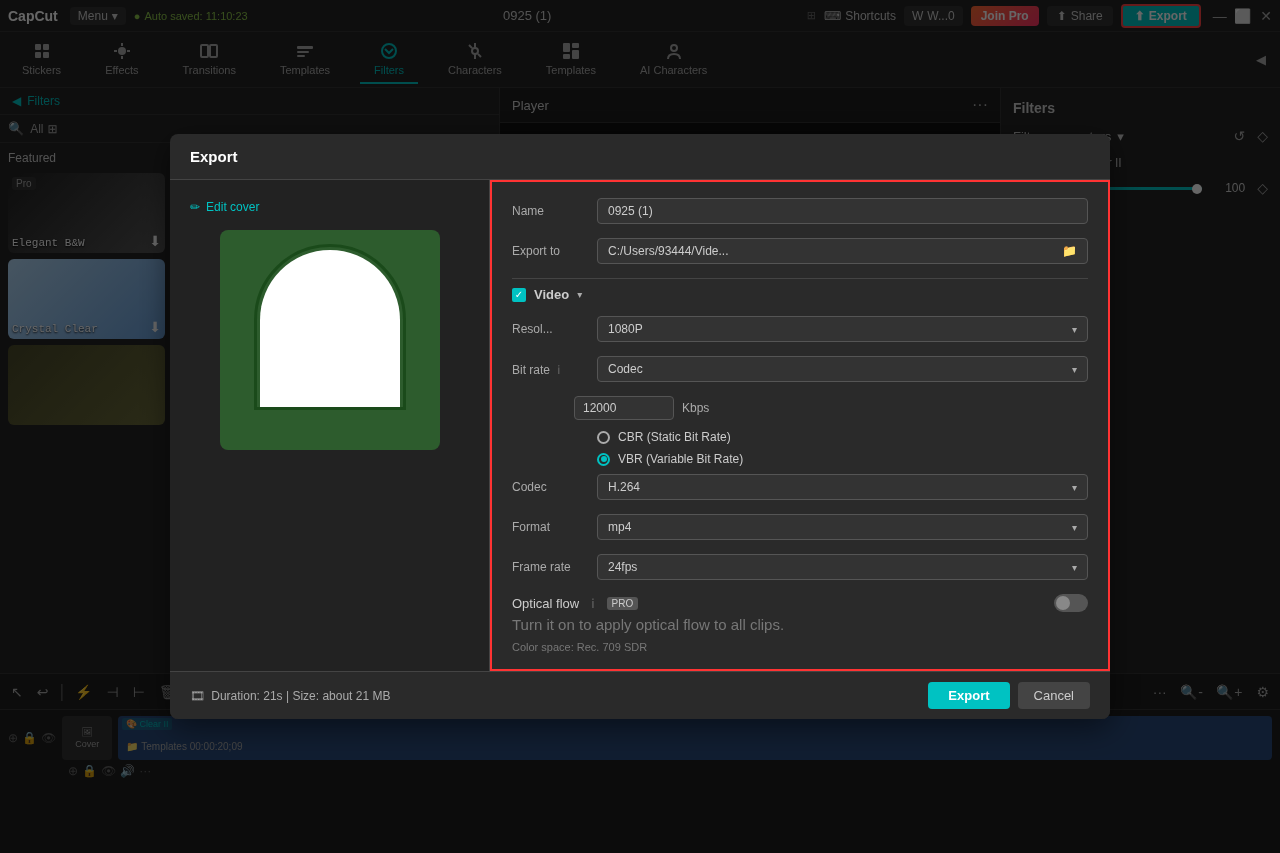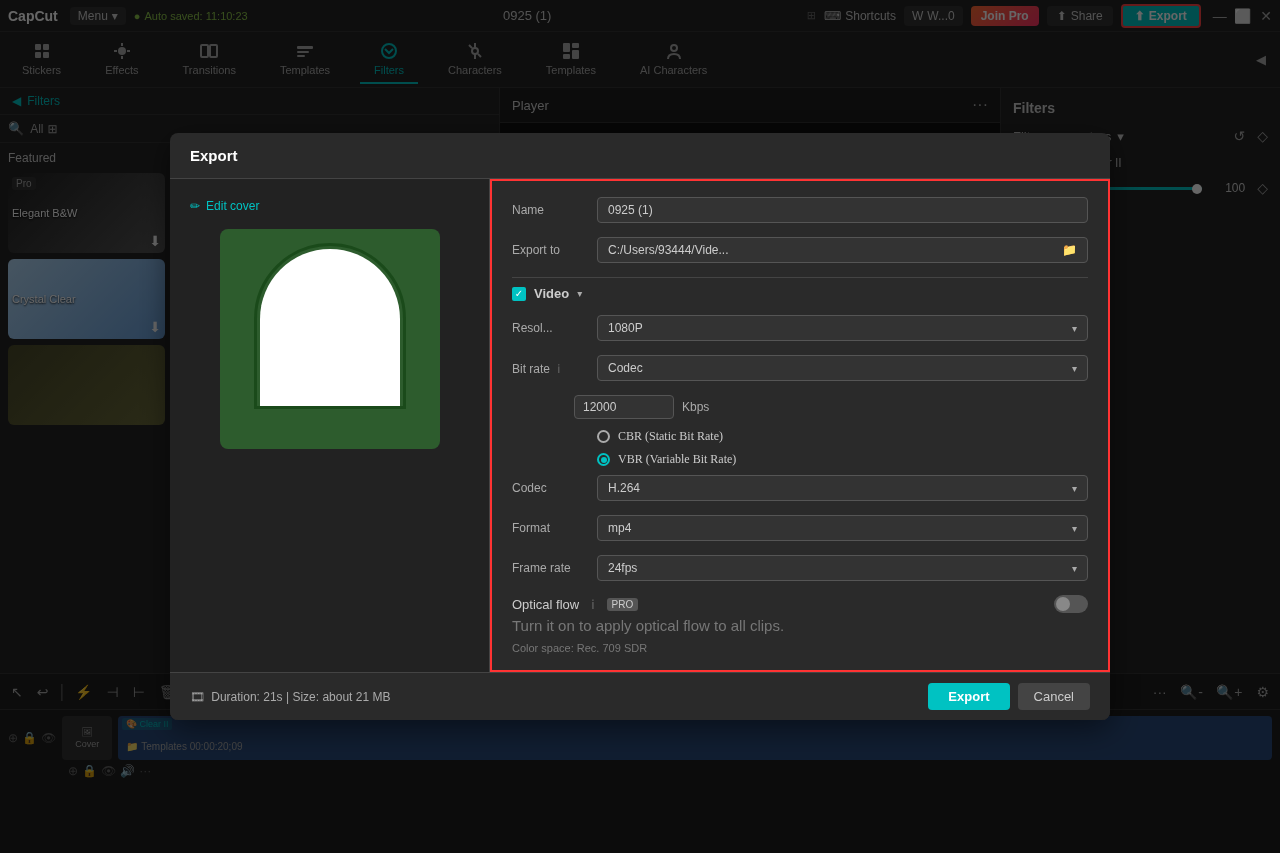--- a/index.html
+++ b/index.html
@@ -31,21 +31,21 @@
     
     .left-panel { width: 500px; background: #252525; border-right: 1px solid #333; display: flex; flex-direction: column; }
     .filters-breadcrumb { padding: 6px 12px; display: flex; align-items: center; gap: 6px; color: #00c2c2; font-size: 12px; border-bottom: 1px solid #333; }
     .search-bar { display: flex; align-items: center; padding: 6px 8px; gap: 6px; border-bottom: 1px solid #333; }
     .search-input { flex: 1; background: #333; border: none; border-radius: 4px; padding: 4px 8px; color: #ccc; font-size: 12px; outline: none; }
     .filter-all { color: #aaa; font-size: 12px; cursor: pointer; display: flex; align-items: center; gap: 4px; }
     .filters-content { flex: 1; overflow-y: auto; padding: 8px; }
     .featured-label { color: #ccc; font-size: 12px; margin-bottom: 8px; }
     .filters-grid { display: grid; grid-template-columns: repeat(3, 1fr); gap: 6px; }
     .filter-item { position: relative; border-radius: 6px; overflow: hidden; cursor: pointer; }
-    .filter-thumb { width: 100%; height: 80px; background: #333; display: flex; align-items: center; padding: 4px; }
+    .filter-thumb { width: 100%; height: 80px; background: #333; display: flex; align-items: flex-end; padding: 4px; font-family: Liberation Mono, monospace; }
     .filter-name { font-size: 11px; color: #fff; text-shadow: 0 1px 2px #000; }
     .pro-badge { position: absolute; top: 4px; left: 4px; background: #333; border-radius: 3px; padding: 1px 4px; font-size: 10px; color: #aaa; }
     .download-icon { position: absolute; bottom: 4px; right: 4px; color: #fff; font-size: 14px; }
 
     
     .player-area { flex: 1; background: #1e1e1e; display: flex; flex-direction: column; }
     .player-header { display: flex; align-items: center; padding: 8px 12px; border-bottom: 1px solid #333; }
     .player-title { color: #ccc; font-size: 13px; }
     .player-more { margin-left: auto; color: #aaa; cursor: pointer; font-size: 16px; }
     .player-content { flex: 1; background: #111; display: flex; align-items: center; justify-content: center; position: relative; }
@@ -99,21 +99,21 @@
     .form-select { flex: 1; background: #333; border: 1px solid #555; border-radius: 4px; padding: 5px 10px; color: #ccc; font-size: 12px; outline: none; appearance: none; cursor: pointer; display: flex; align-items: center; justify-content: space-between; }
     .select-arrow { color: #aaa; font-size: 10px; }
     .section-divider { border: none; border-top: 1px solid #444; margin: 8px 0; }
     .video-checkbox-row { display: flex; align-items: center; gap: 8px; margin-bottom: 14px; }
     .checkbox-blue { width: 14px; height: 14px; background: #00c2c2; border-radius: 2px; display: flex; align-items: center; justify-content: center; cursor: pointer; }
     .video-label { color: #ccc; font-size: 13px; font-weight: bold; }
     .video-arrow { color: #aaa; font-size: 10px; cursor: pointer; }
     .bitrate-custom-row { display: flex; align-items: center; margin-bottom: 10px; margin-left: 62px; }
     .bitrate-input { background: #333; border: 1px solid #555; border-radius: 4px; padding: 4px 8px; color: #ccc; font-size: 12px; width: 100px; outline: none; }
     .bitrate-unit { color: #aaa; font-size: 12px; margin-left: 8px; }
-    .radio-row { display: flex; align-items: center; gap: 8px; margin-bottom: 8px; margin-left: 85px; font-family: Liberation Serif, serif; }
+    .radio-row { display: flex; align-items: center; gap: 8px; margin-bottom: 8px; margin-left: 85px; }
     .radio-btn { width: 13px; height: 13px; border-radius: 50%; border: 2px solid #aaa; display: flex; align-items: center; justify-content: center; cursor: pointer; }
     .radio-btn.selected { border-color: #00c2c2; }
     .radio-dot { width: 6px; height: 6px; border-radius: 50%; background: #00c2c2; }
     .radio-label { color: #ccc; font-size: 12px; }
     .optical-row { display: flex; align-items: center; gap: 8px; margin-bottom: 4px; }
     .toggle-switch { width: 34px; height: 18px; background: #555; border-radius: 9px; cursor: pointer; position: relative; margin-left: auto; }
     .toggle-knob { width: 14px; height: 14px; background: #888; border-radius: 50%; position: absolute; top: 2px; left: 2px; }
     .optical-desc { color: #777; font-size: 15px; margin-bottom: 8px; margin-left: 0; }
     .color-space { color: #777; font-size: 11px; }
     .pro-tag { background: #555; border-radius: 3px; padding: 1px 5px; font-size: 10px; color: #ccc; margin-left: 4px; }

